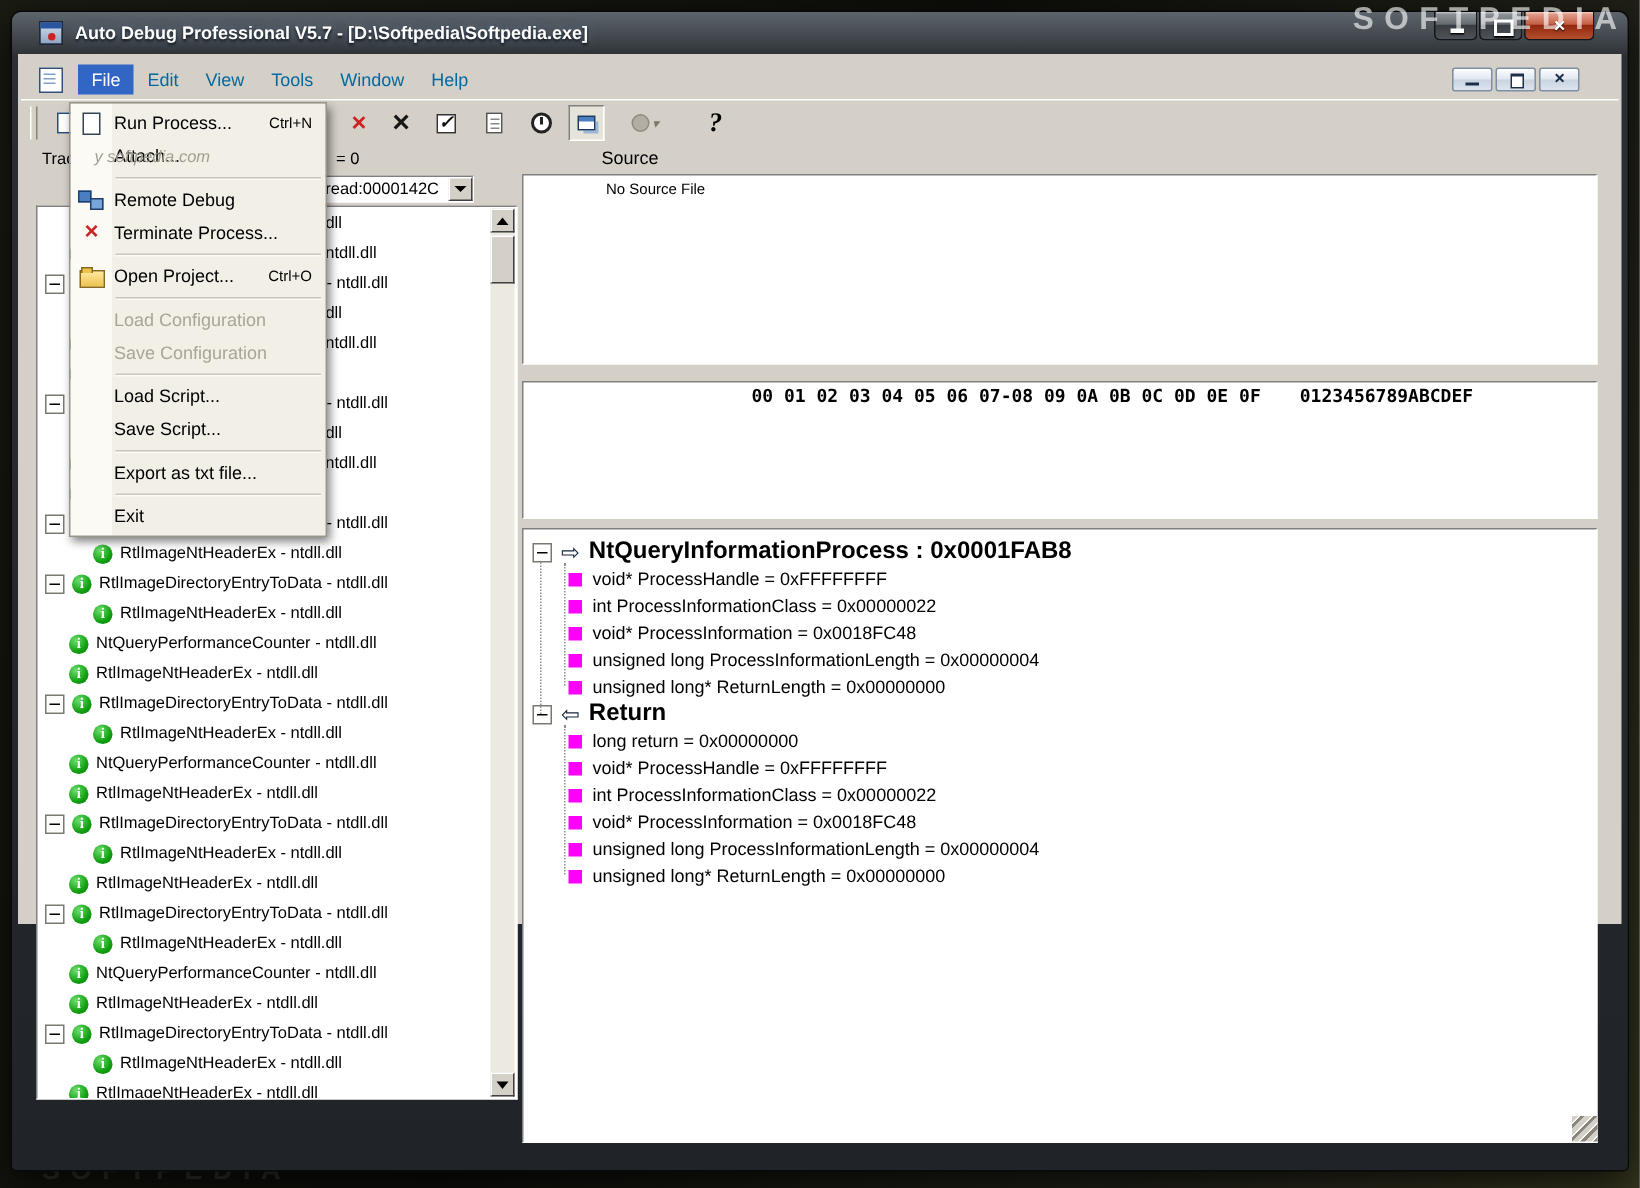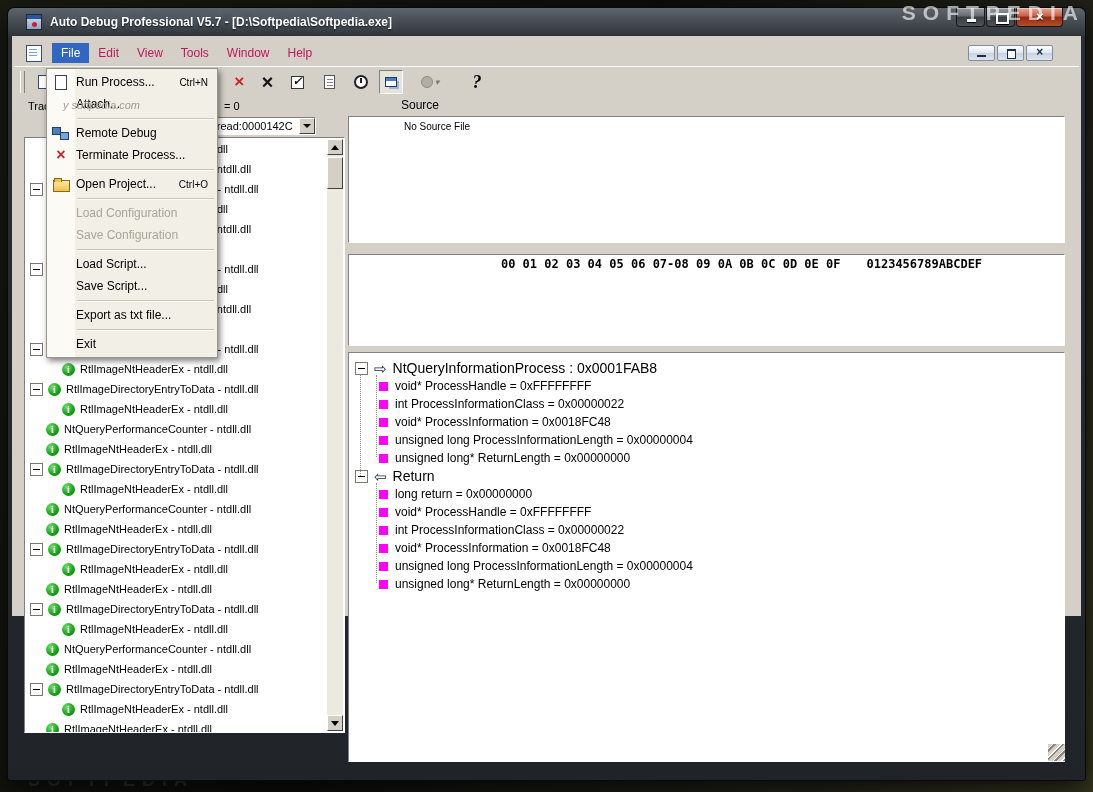--- a/index.html
+++ b/index.html
@@ -34,21 +34,21 @@
   .g-close{display:block;color:#fff;font-size:13px;font-weight:bold;text-align:center;line-height:17px;text-shadow:0 1px 1px #000}
 
   
   .client{position:absolute;left:4px;top:28px;width:1069px;height:580px;background:#d4d0c8}
 
   
   .menubar{position:absolute;left:2px;top:6px;right:2px;height:22px;display:flex;align-items:center;
       padding-left:12px;font-size:12px}
   .doc-icon{width:14px;height:15px;background:#fff;border:1px solid #33507a;margin-right:10px;position:relative}
   .doc-icon::after{content:"";position:absolute;left:2px;top:3px;width:8px;height:1px;background:#7fa0c8;box-shadow:0 3px 0 #7fa0c8,0 6px 0 #7fa0c8}
-  .mb-item{padding:3px 9px;color:#be185d;cursor:default}
+  .mb-item{padding:3px 9px;color:#0369a1;cursor:default}
   .mb-item.active{background:#3166c4;color:#fff}
   .mdi-group{position:absolute;right:26px;top:3px;display:flex;gap:2px}
   .mdi-btn{width:27px;height:16px;position:relative;box-sizing:border-box;border:1px solid #7e8ea3;border-radius:2px;
       background:linear-gradient(180deg,#fdfeff,#e1e7f0 48%,#c9d3e1 52%,#dde4ee)}
   .g-mdi-minimize{position:absolute;left:8px;bottom:3px;width:9px;height:2px;background:#1c2f4a}
   .g-mdi-restore{position:absolute;left:9px;top:3px;width:7px;height:7px;border:1px solid #1c2f4a;border-top-width:2px;background:#fff}
   .g-mdi-close{display:block;color:#1c2f4a;font-weight:bold;font-size:12px;line-height:13px;text-align:center}
 
   
   .toolbar{position:absolute;left:2px;top:30px;right:2px;height:30px;border-top:1px solid #fff;
@@ -112,21 +112,21 @@
   .src-body{position:absolute;left:336px;top:80px;width:717px;height:127px}
   .src-text{position:absolute;left:55px;top:4px;font-size:10px}
   .hex-panel{position:absolute;left:336px;top:218px;width:717px;height:92px}
   .hex-head{position:absolute;top:2px;left:0;right:0;text-align:center;padding-left:70px;
       font-family:"DejaVu Sans Mono",monospace;font-weight:bold;font-size:12px;white-space:nowrap}
   .hex-ascii{margin-left:26px}
   .call-panel{position:absolute;left:336px;top:316px;width:717px;height:410px;overflow:hidden}
   .call-head{position:absolute;left:6px;height:18px;display:flex;align-items:center;white-space:nowrap}
   .call-head .expbox{margin-right:6px}
   .call-arrow{font-size:15px;line-height:1;margin-right:6px;color:#0f2238}
-  .call-title{font-size:14px;font-weight:normal}
+  .call-title{font-size:16px;font-weight:bold}
   .call-param{position:absolute;left:30px;height:18px;display:flex;align-items:center;white-space:nowrap}
   .msq{display:inline-block;width:9px;height:9px;background:#ff00ff;margin-right:7px;flex:0 0 9px}
   .param-label{font-size:12px}
   .call-guide{position:absolute;width:0;border-left:1px dotted #8e8e8e}
 
   .grip{position:absolute;left:1036px;top:708px;width:17px;height:17px;z-index:6;
       background:repeating-linear-gradient(135deg,#d4d0c8 0 3px,#fbfaf6 3px 4px,#8a867c 4px 6px)}
 
   
   .menu{position:absolute;left:34px;top:32px;width:172px;z-index:20;padding:2px 0;box-sizing:border-box;

